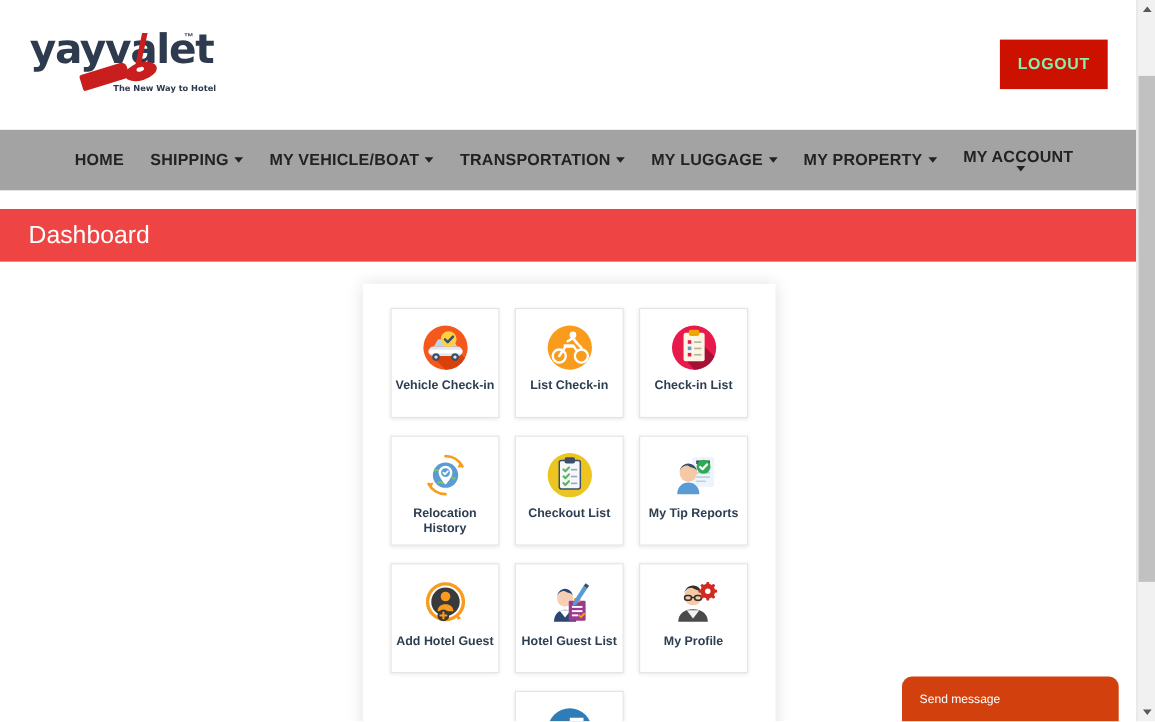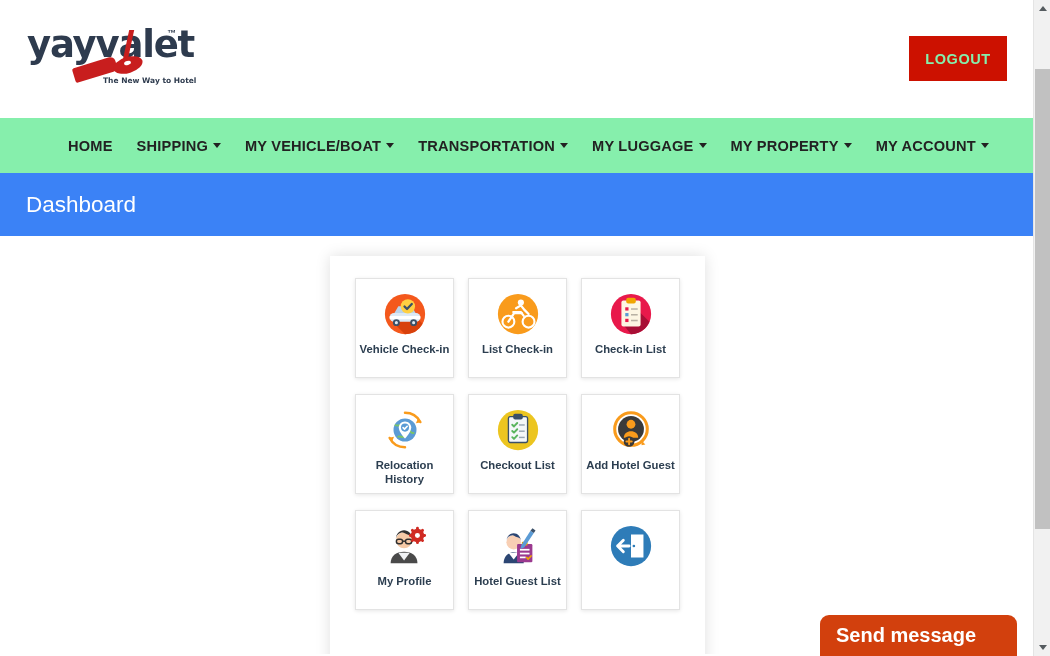--- a/index.html
+++ b/index.html
@@ -131,57 +131,58 @@
     cursor: pointer;
     display: flex;
     align-items: center;
     justify-content: center;
   }
 
   
   .navbar {
     position: relative;
     height: 55px;
-    background: #86efac;
+    background: #a3a3a3;
     display: flex;
     align-items: center;
     padding-left: 68px;
     box-sizing: border-box;
   }
   .nav-item {
     display: flex;
     align-items: center;
     margin-right: 24px;
     color: #222222;
     font-size: 14.6px;
     font-weight: bold;
     letter-spacing: 0.2px;
     cursor: pointer;
     white-space: nowrap;
     font-family: "Liberation Sans", sans-serif;
   }
-  .nav-item:last-child { margin-right: 0; }
+  .nav-item:last-child { margin-right: 0; flex-direction: column; }
   .nav-caret {
     width: 0;
     height: 0;
     border-left: 4px solid transparent;
     border-right: 4px solid transparent;
     border-top: 5px solid #222222;
     margin-left: 5px;
     display: inline-block;
   }
 
   
   .page-banner {
-    height: 63px;
-    background: #3b82f6;
+    height: 48px;
+    background: #ef4444;
     display: flex;
     align-items: center;
     padding-left: 26px;
     box-sizing: border-box;
+    margin-top: 17px;
   }
   .page-banner-title {
     color: #ffffff;
     font-size: 22.5px;
     font-weight: normal;
     font-family: "Liberation Sans", sans-serif;
   }
 
   
   .content {
@@ -251,22 +252,22 @@
     background: #d2400d;
     border-radius: 9px 9px 0 0;
     display: flex;
     align-items: center;
     padding-left: 16px;
     box-sizing: border-box;
     cursor: pointer;
   }
   .chat-widget-label {
     color: #ffffff;
-    font-size: 20px;
-    font-weight: bold;
+    font-size: 11px;
+    font-weight: normal;
     font-family: "Liberation Sans", sans-serif;
   }
 
   
   .scrollbar {
     position: absolute;
     right: 0;
     top: 0;
     width: 17px;
     height: 656px;
@@ -436,47 +437,48 @@
         <rect x="25" y="18" width="6" height="1.5" fill="#9aa7b4"></rect>
         <rect x="25" y="24.5" width="6" height="1.5" fill="#9aa7b4"></rect>
         <rect x="25" y="31" width="6" height="1.5" fill="#9aa7b4"></rect>
                 </svg>
               </div>
               <div class="tile-label">Checkout List</div>
             </div>
             <div class="tile">
               <div class="tile-icon">
                 <svg viewBox="0 0 48 48" width="46" height="46">
+                  <rect x="22" y="7" width="21" height="28" rx="1.5" fill="#eef4fb"></rect>
+        <rect x="26" y="10" width="13" height="3.4" fill="#3b5068"></rect>
+        <rect x="26" y="17" width="13" height="1.5" fill="#b9cfe4"></rect>
+        <rect x="26" y="21" width="13" height="1.5" fill="#b9cfe4"></rect>
+        <rect x="26" y="25" width="13" height="1.5" fill="#b9cfe4"></rect>
+        <rect x="26" y="29" width="9" height="1.5" fill="#b9cfe4"></rect>
+        <path d="M8 42c0-6.6 4.7-11 10.5-11S29 35.4 29 42z" fill="#5b9bd5"></path>
+        <circle cx="18.5" cy="22" r="8.2" fill="#f5c9a6"></circle>
+        <path d="M10.3 21.5c0-5 3.7-8.5 8.2-8.5s8.2 3.5 8.2 8.5c0-2.5-1.5-4-4-4.6-2.8-.7-4-2.2-5.4-2.2-2.8 0-7 2.4-7 6.8z" fill="#3b5068"></path>
+        <circle cx="33" cy="16" r="6.6" fill="#2faa52"></circle>
+        <path d="M29.8 16.2l2.2 2.2 4.2-4.6" stroke="#ffffff" stroke-width="2.2" fill="none" stroke-linecap="round" stroke-linejoin="round"></path>
+                </svg>
+              </div>
+              <div class="tile-label">My Tip Reports</div>
+            </div>
+            <div class="tile">
+              <div class="tile-icon">
+                <svg viewBox="0 0 48 48" width="46" height="46">
                   <circle cx="24" cy="23" r="17" fill="none" stroke="#f99b1c" stroke-width="3.2"></circle>
         <circle cx="24" cy="23" r="13.5" fill="#3a3a3a"></circle>
         <circle cx="24" cy="18" r="4.6" fill="#f99b1c"></circle>
         <path d="M16.5 32c0-4.2 3.4-6.6 7.5-6.6s7.5 2.4 7.5 6.6z" fill="#f99b1c"></path>
         <circle cx="22" cy="36" r="5.6" fill="#3a3a3a"></circle>
         <path d="M22 33.2v5.6M19.2 36h5.6" stroke="#f99b1c" stroke-width="2" stroke-linecap="round"></path>
         <path d="M35 35l4 4-4 1z" fill="#f99b1c"></path>
                 </svg>
               </div>
               <div class="tile-label">Add Hotel Guest</div>
-            </div>
-            <div class="tile">
-              <div class="tile-icon">
-                <svg viewBox="0 0 48 48" width="46" height="46">
-                  <path d="M9 42c0-7.6 5.5-12 14-12s14 4.4 14 12z" fill="#4a4a4a"></path>
-        <path d="M17 31l6 8 6-8z" fill="#f0f2f4"></path>
-        <circle cx="23" cy="18" r="8.4" fill="#f5c9a6"></circle>
-        <path d="M14.5 17c0-5.6 3.8-9.4 8.5-9.4s8.5 3.8 8.5 9.4c0-2.7-1.6-4.2-4.2-4.8-3-.8-4.3-2.4-5.8-2.4-3 0-7 2.6-7 7.2z" fill="#2f2f2f"></path>
-        <rect x="15" y="17" width="6.5" height="4.6" rx="2.3" fill="none" stroke="#2f2f2f" stroke-width="1.5"></rect>
-        <rect x="24.5" y="17" width="6.5" height="4.6" rx="2.3" fill="none" stroke="#2f2f2f" stroke-width="1.5"></rect>
-        <path d="M21.5 19h3" stroke="#2f2f2f" stroke-width="1.5"></path>
-        <circle cx="37" cy="13" r="7" fill="#d02b23"></circle>
-        <path d="M37 5.5v3M37 17.5v3M29.5 13h3M41.5 13h3M31.7 7.7l2.1 2.1M40.2 16.2l2.1 2.1M42.3 7.7l-2.1 2.1M33.8 16.2l-2.1 2.1" stroke="#d02b23" stroke-width="3" stroke-linecap="round"></path>
-        <circle cx="37" cy="13" r="2.6" fill="#ffffff"></circle>
-                </svg>
-              </div>
-              <div class="tile-label">My Profile</div>
             </div>
             <div class="tile">
               <div class="tile-icon">
                 <svg viewBox="0 0 48 48" width="46" height="46">
                   <path d="M9 42c0-7 4.5-11.5 10.5-11.5S30 35 30 42z" fill="#2c4673"></path>
         <path d="M14 31l5.5 7 5.5-7z" fill="#ffffff"></path>
         <circle cx="19.5" cy="20" r="7.6" fill="#f8cfb4"></circle>
         <path d="M12 19c0-5 3.4-8.4 7.5-8.4S27 14 27 19c0-2.4-1.3-3.6-3.6-4.2-2.6-.7-3.7-2.1-5-2.1-2.6 0-6.4 2.2-6.4 6.3z" fill="#2c4673"></path>
         <rect x="23" y="22" width="16" height="19" rx="1.2" fill="#9b3a8f"></rect>
         <rect x="28" y="19.5" width="6" height="4" rx="1" fill="#f0a500"></rect>
@@ -486,20 +488,37 @@
         <path d="M33 36l1.6 1.6 3-3.2" stroke="#f0a500" stroke-width="1.8" fill="none" stroke-linecap="round" stroke-linejoin="round"></path>
         <path d="M37 8l3.5 2.5-10 15-4 1.5 1-4z" fill="#5b9bd5"></path>
         <path d="M37 8l3.5 2.5 1.8-2.6-3.2-2.4z" fill="#3b5068"></path>
                 </svg>
               </div>
               <div class="tile-label">Hotel Guest List</div>
             </div>
             <div class="tile">
               <div class="tile-icon">
                 <svg viewBox="0 0 48 48" width="46" height="46">
+                  <path d="M9 42c0-7.6 5.5-12 14-12s14 4.4 14 12z" fill="#4a4a4a"></path>
+        <path d="M17 31l6 8 6-8z" fill="#f0f2f4"></path>
+        <circle cx="23" cy="18" r="8.4" fill="#f5c9a6"></circle>
+        <path d="M14.5 17c0-5.6 3.8-9.4 8.5-9.4s8.5 3.8 8.5 9.4c0-2.7-1.6-4.2-4.2-4.8-3-.8-4.3-2.4-5.8-2.4-3 0-7 2.6-7 7.2z" fill="#2f2f2f"></path>
+        <rect x="15" y="17" width="6.5" height="4.6" rx="2.3" fill="none" stroke="#2f2f2f" stroke-width="1.5"></rect>
+        <rect x="24.5" y="17" width="6.5" height="4.6" rx="2.3" fill="none" stroke="#2f2f2f" stroke-width="1.5"></rect>
+        <path d="M21.5 19h3" stroke="#2f2f2f" stroke-width="1.5"></path>
+        <circle cx="37" cy="13" r="7" fill="#d02b23"></circle>
+        <path d="M37 5.5v3M37 17.5v3M29.5 13h3M41.5 13h3M31.7 7.7l2.1 2.1M40.2 16.2l2.1 2.1M42.3 7.7l-2.1 2.1M33.8 16.2l-2.1 2.1" stroke="#d02b23" stroke-width="3" stroke-linecap="round"></path>
+        <circle cx="37" cy="13" r="2.6" fill="#ffffff"></circle>
+                </svg>
+              </div>
+              <div class="tile-label">My Profile</div>
+            </div>
+            <div class="tile">
+              <div class="tile-icon">
+                <svg viewBox="0 0 48 48" width="46" height="46">
                   <circle cx="24" cy="24" r="21" fill="#2e7cb8"></circle>
         <rect x="24" y="12" width="13" height="24" fill="#ffffff"></rect>
         <circle cx="27" cy="24" r="1.4" fill="#2e7cb8"></circle>
         <path d="M10 24h12M16 18l-6 6 6 6" stroke="#ffffff" stroke-width="3" fill="none" stroke-linecap="round" stroke-linejoin="round"></path>
                 </svg>
               </div>
               <div class="tile-label"></div>
             </div>
           </div>
       </div>

